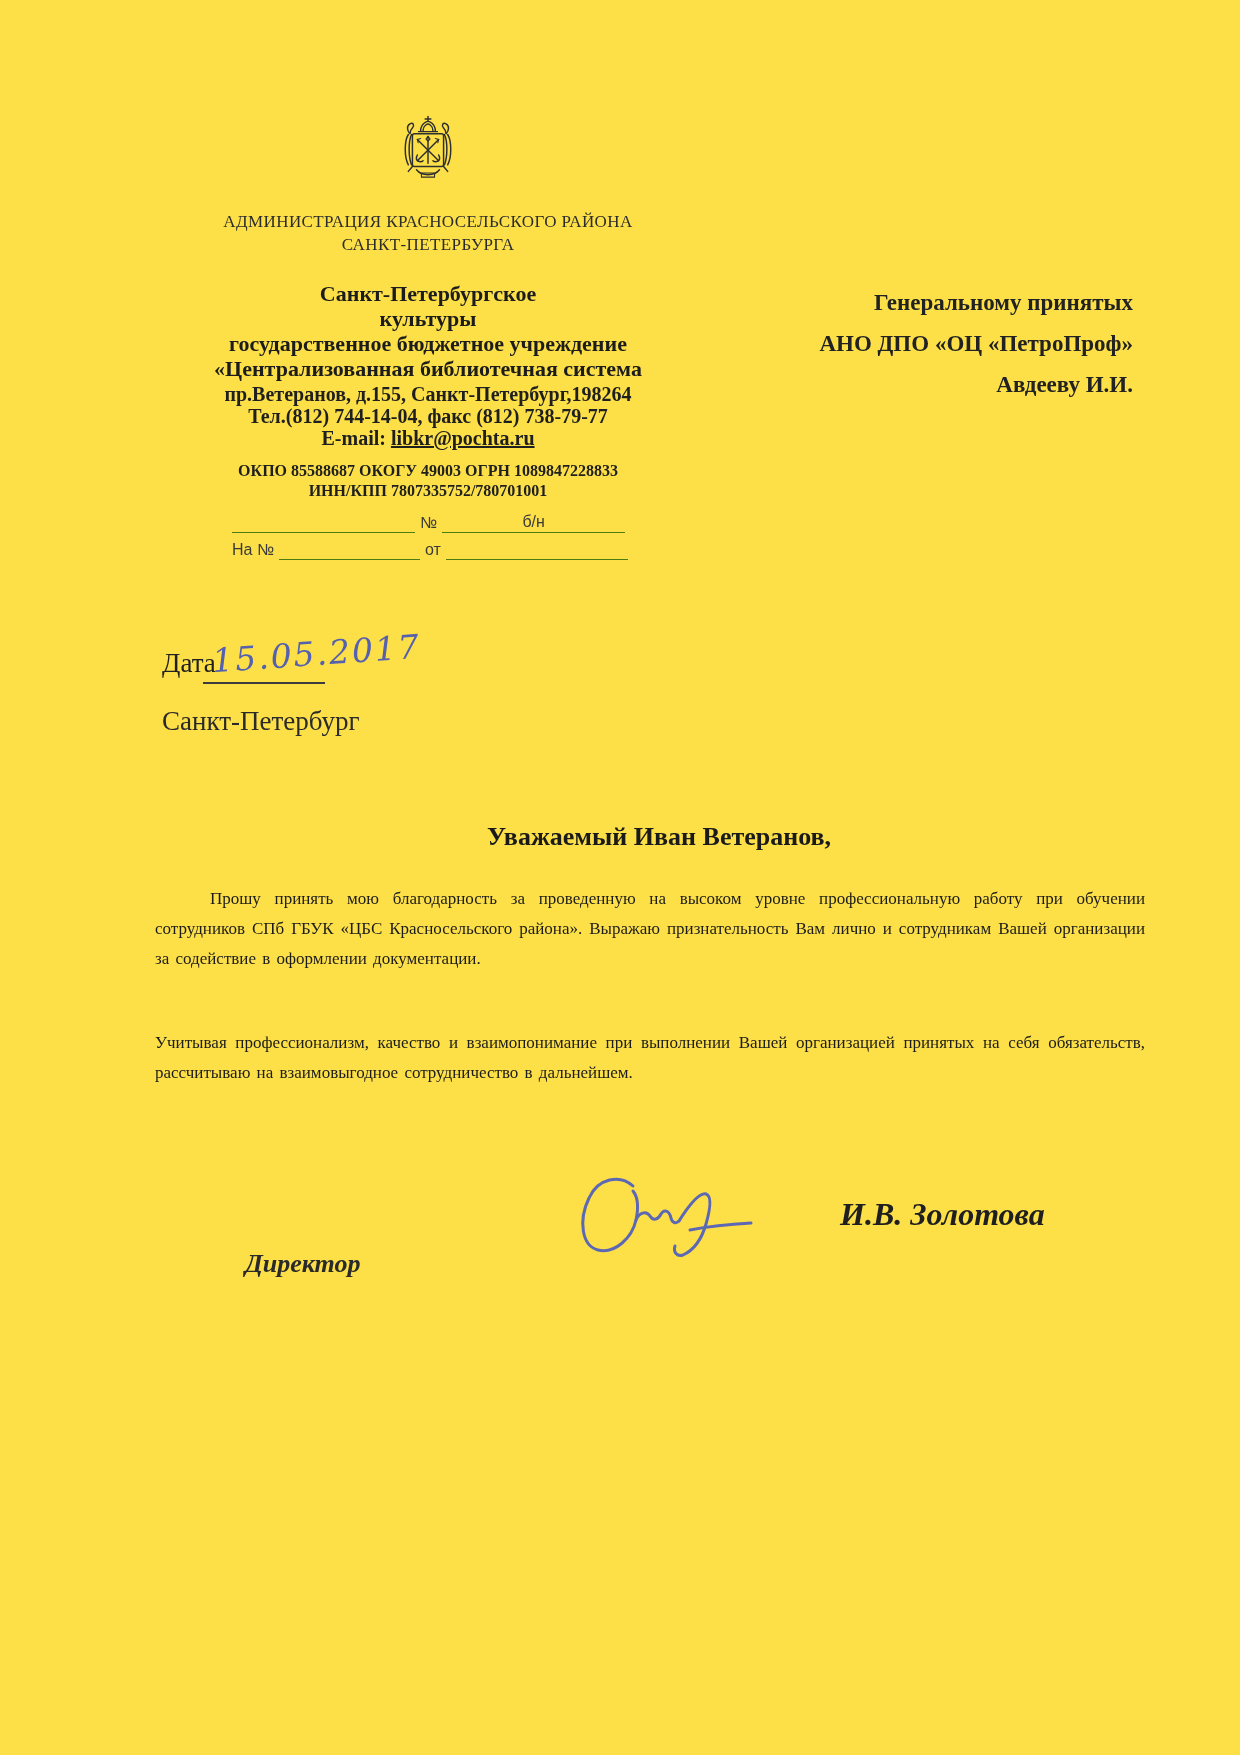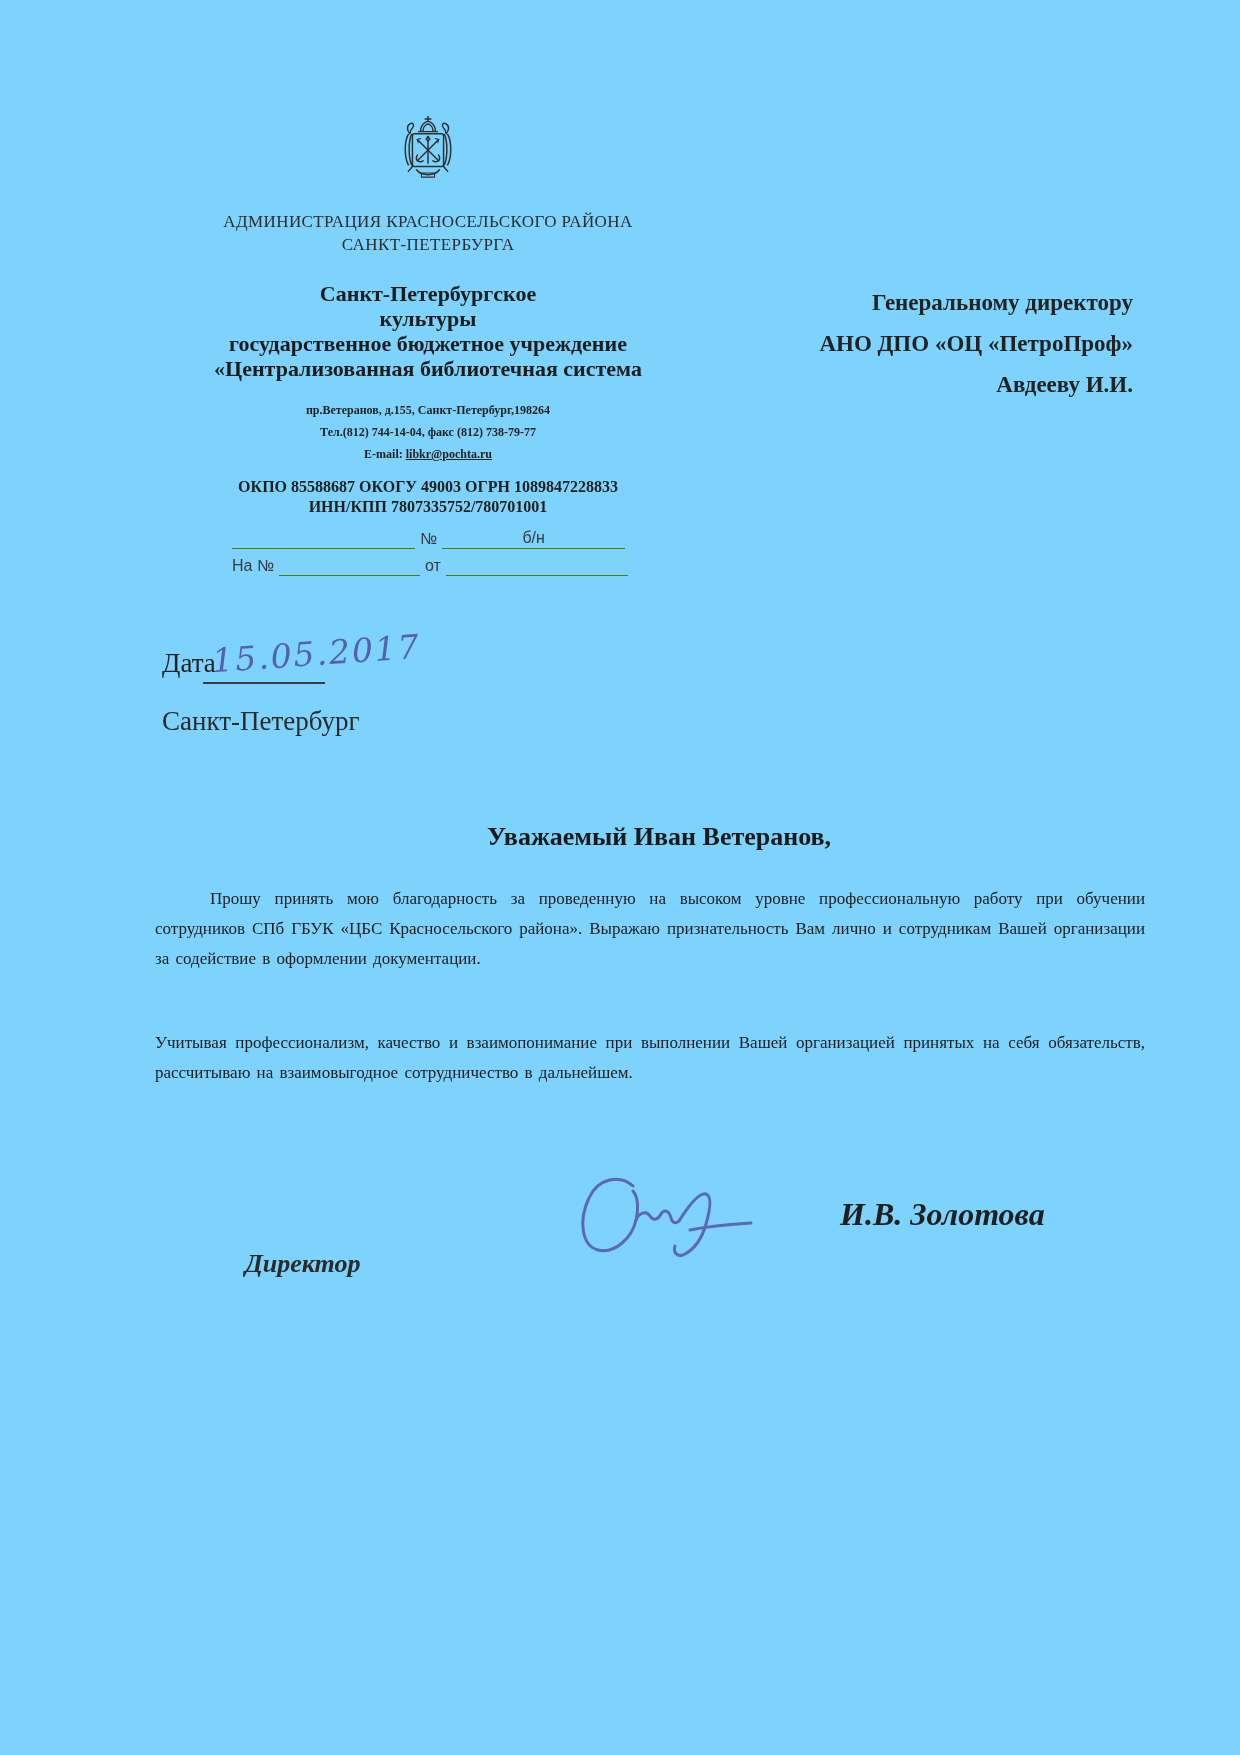--- a/index.html
+++ b/index.html
@@ -1,34 +1,34 @@
 <!DOCTYPE html>
 <html><head>
 <meta charset="utf-8">
 <style>
   html,body{margin:0;padding:0;background:#e8e8e8;}
   .page{
     position:relative;
     width:1240px;height:1755px;
     margin:0 auto;
-    background:#7dd3fc;
+    background:#fde047;
     font-family:"Liberation Serif", serif;
     color:#1f1f1f;
     overflow:hidden;
   }
 
   
   .lh-col{
     position:absolute;left:160px;top:112px;width:536px;
     text-align:center;
   }
   .emblem{display:block;margin:0 auto;width:82px;height:86px;}
   .admin{margin-top:12px;font-size:17px;line-height:23px;color:#2c2c2c;letter-spacing:.4px;}
   .orgname{margin-top:25px;font-size:22px;line-height:25px;font-weight:bold;color:#1c1c1c;}
-  .addr{margin-top:18px;font-size:12px;line-height:22px;font-weight:bold;}
+  .addr{margin-top:2px;font-size:20px;line-height:22px;font-weight:bold;}
   .addr .email-v{text-decoration:underline;}
   .reg{margin-top:12px;font-size:16px;line-height:20px;font-weight:bold;}
 
   
   .formlines{
     margin:10px 0 0 72px;width:396px;
     font-family:"Liberation Sans", sans-serif;
     font-size:16px;color:#3a3a3a;text-align:left;
   }
   .frow{display:flex;align-items:flex-end;height:22px;margin-bottom:5px;}
@@ -150,21 +150,21 @@
       <div class="frow">
         <span class="flabel" style="padding-left:0">На №</span>
         <span class="fline fl-c"></span>
         <span class="flabel">от</span>
         <span class="fline fl-d"></span>
       </div>
     </div>
   </div>
 
   <div class="addressee">
-    <div>Генеральному директору</div>
+    <div>Генеральному принятых</div>
     <div>АНО ДПО «ОЦ «ПетроПроф»</div>
     <div>Авдееву И.И.</div>
   </div>
 
   <div class="daterow">Дата</div>
   <div class="date-underline"></div>
   <div class="date-hand" style="color:#5560ae">15.05.2017</div>
   <div class="city">Санкт-Петербург</div>
 
   <div class="salutation">Уважаемый Иван Ветеранов,</div>

